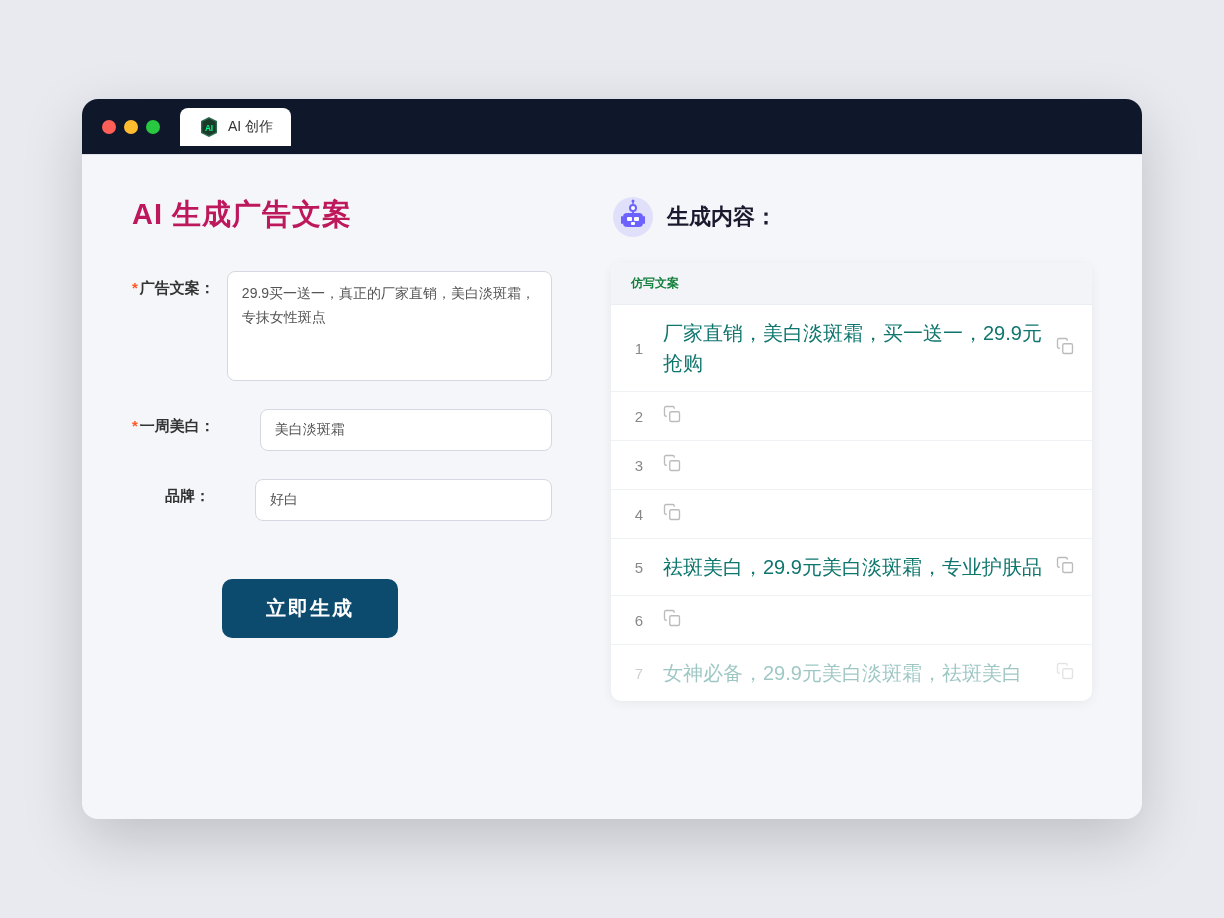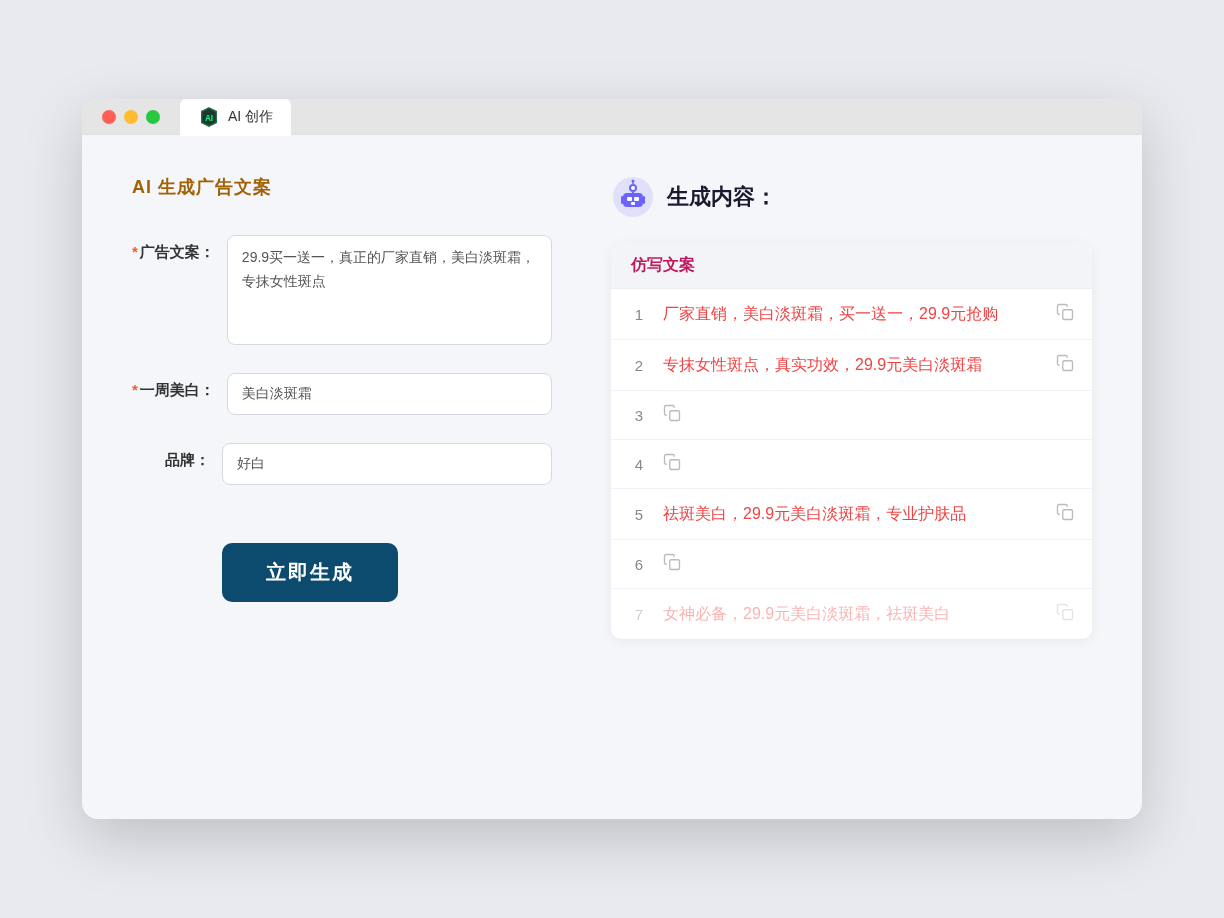--- a/index.html
+++ b/index.html
@@ -16,22 +16,22 @@
       width: 1060px;
       min-height: 720px;
       background: #f5f6fa;
       border-radius: 16px;
       box-shadow: 0 20px 60px rgba(0,0,0,0.18);
       overflow: hidden;
       position: relative;
     }
 
     .browser-titlebar {
-      background: #e5e5e5;
-      height: 36px;
+      background: #0f172a;
+      height: 56px;
       display: flex;
       align-items: center;
       padding: 0 20px;
       border-bottom: 1px solid #e0e2e8;
     }
 
     .traffic-lights {
       display: flex;
       gap: 8px;
       margin-right: 20px;
@@ -69,23 +69,23 @@
       display: flex;
       gap: 40px;
     }
 
     
     .left-panel {
       flex: 0 0 420px;
     }
 
     .page-title {
-      font-size: 18px;
+      font-size: 29px;
       font-weight: 700;
-      color: #a16207;
+      color: #be185d;
       margin-bottom: 36px;
       letter-spacing: 1px;
     }
 
     .form-group {
       display: flex;
       align-items: flex-start;
       margin-bottom: 28px;
     }
 
@@ -118,20 +118,21 @@
       font-family: inherit;
     }
 
     .form-textarea {
       height: 110px;
       line-height: 1.7;
     }
 
     .form-input {
       height: 42px;
+      margin-left: 33px;
     }
 
     .generate-btn {
       background: #0c4a6e;
       color: #fff;
       border: none;
       border-radius: 10px;
       padding: 16px 44px;
       font-size: 20px;
       font-weight: 600;
@@ -168,23 +169,23 @@
     .result-table {
       background: #fff;
       border-radius: 10px;
       overflow: hidden;
       box-shadow: 0 2px 12px rgba(0,0,0,0.06);
     }
 
     .result-table-header {
       background: #f3f4f8;
       padding: 12px 20px;
-      font-size: 16px;
+      font-size: 12px;
       font-weight: 600;
-      color: #be185d;
+      color: #15803d;
       border-bottom: 1px solid #eaedf2;
     }
 
     .result-row {
       display: flex;
       align-items: center;
       padding: 13px 18px;
       border-bottom: 1px solid #f0f1f5;
       gap: 14px;
     }
@@ -199,22 +200,22 @@
 
     .row-number {
       font-size: 15px;
       color: #888;
       min-width: 20px;
       text-align: center;
     }
 
     .row-text {
       flex: 1;
-      font-size: 16px;
-      color: #ef4444;
+      font-size: 20px;
+      color: #0f766e;
       line-height: 1.5;
     }
   </style>
 </head>
 <body>
 
 <div class="browser-window">
 
   <div class="browser-titlebar">
     <div class="traffic-lights">
@@ -290,21 +291,20 @@
             <div class="result-row">
               <span class="row-number">1</span>
               <span class="row-text">厂家直销，美白淡斑霜，买一送一，29.9元抢购</span>
               <span style="cursor: pointer; color: rgb(187, 187, 187); font-size: 16px;"><svg width="18" height="18" viewBox="0 0 24 24" fill="none" stroke="#bbb" stroke-width="1.8">
                   <rect x="9" y="9" width="13" height="13" rx="2"></rect>
                   <path d="M5 15H4a2 2 0 01-2-2V4a2 2 0 012-2h9a2 2 0 012 2v1"></path>
                 </svg></span>
             </div>
             <div class="result-row">
               <span class="row-number">2</span>
-              <span class="row-text">专抹女性斑点，真实功效，29.9元美白淡斑霜</span>
               <span style="cursor: pointer; color: rgb(187, 187, 187); font-size: 16px;"><svg width="18" height="18" viewBox="0 0 24 24" fill="none" stroke="#bbb" stroke-width="1.8">
                   <rect x="9" y="9" width="13" height="13" rx="2"></rect>
                   <path d="M5 15H4a2 2 0 01-2-2V4a2 2 0 012-2h9a2 2 0 012 2v1"></path>
                 </svg></span>
             </div>
             <div class="result-row">
               <span class="row-number">3</span>
               <span style="cursor: pointer; color: rgb(187, 187, 187); font-size: 16px;"><svg width="18" height="18" viewBox="0 0 24 24" fill="none" stroke="#bbb" stroke-width="1.8">
                   <rect x="9" y="9" width="13" height="13" rx="2"></rect>
                   <path d="M5 15H4a2 2 0 01-2-2V4a2 2 0 012-2h9a2 2 0 012 2v1"></path>

